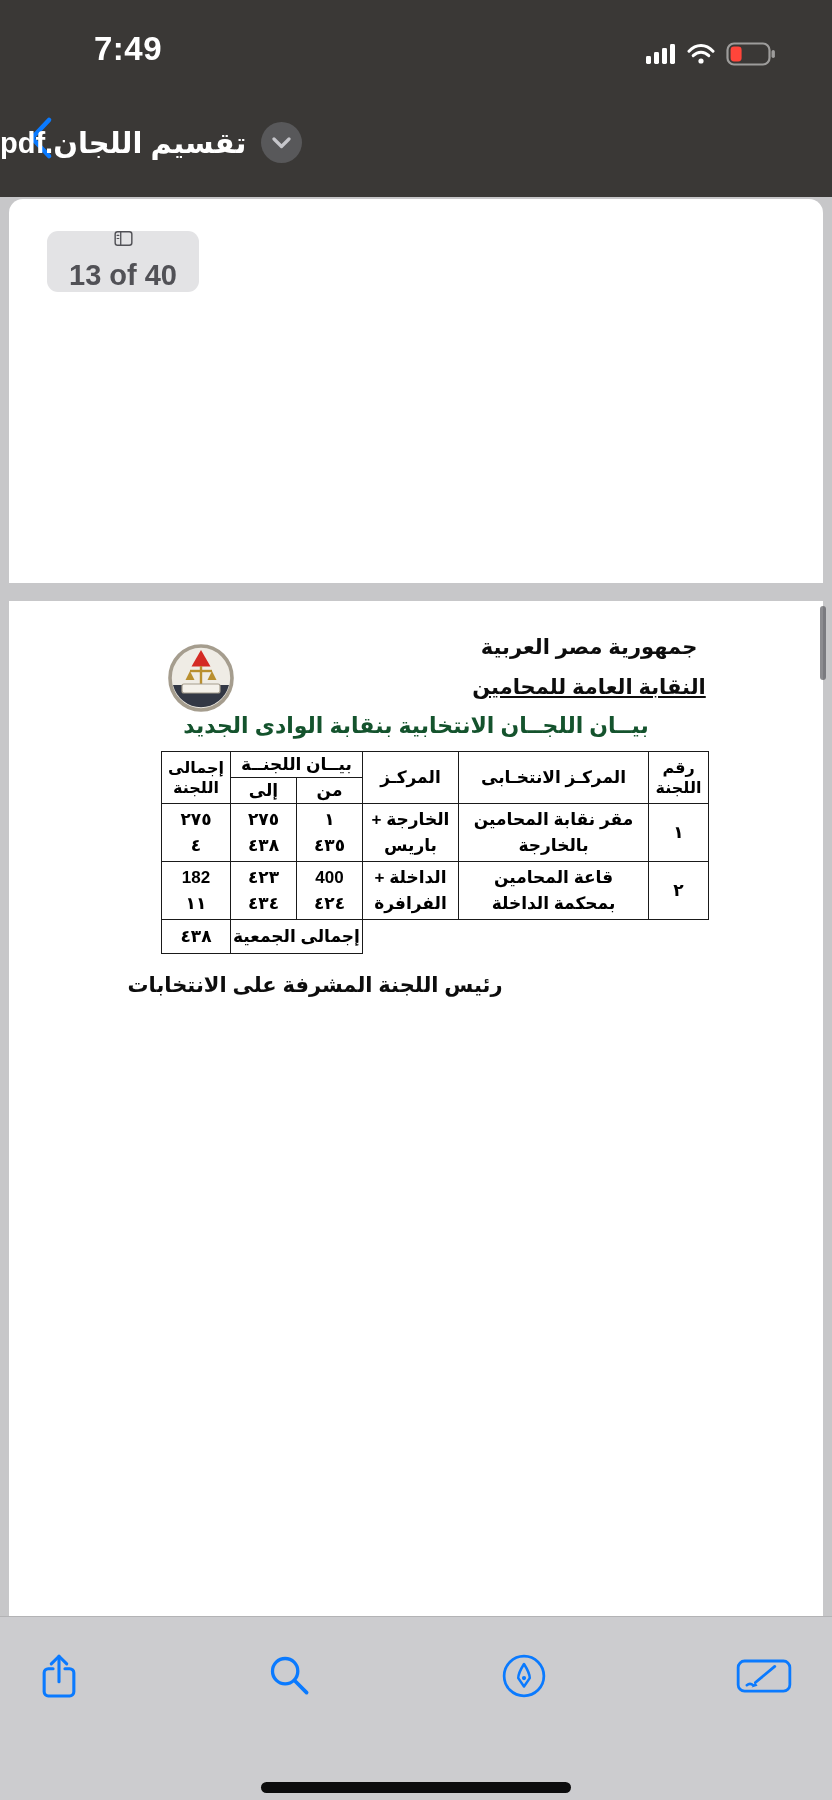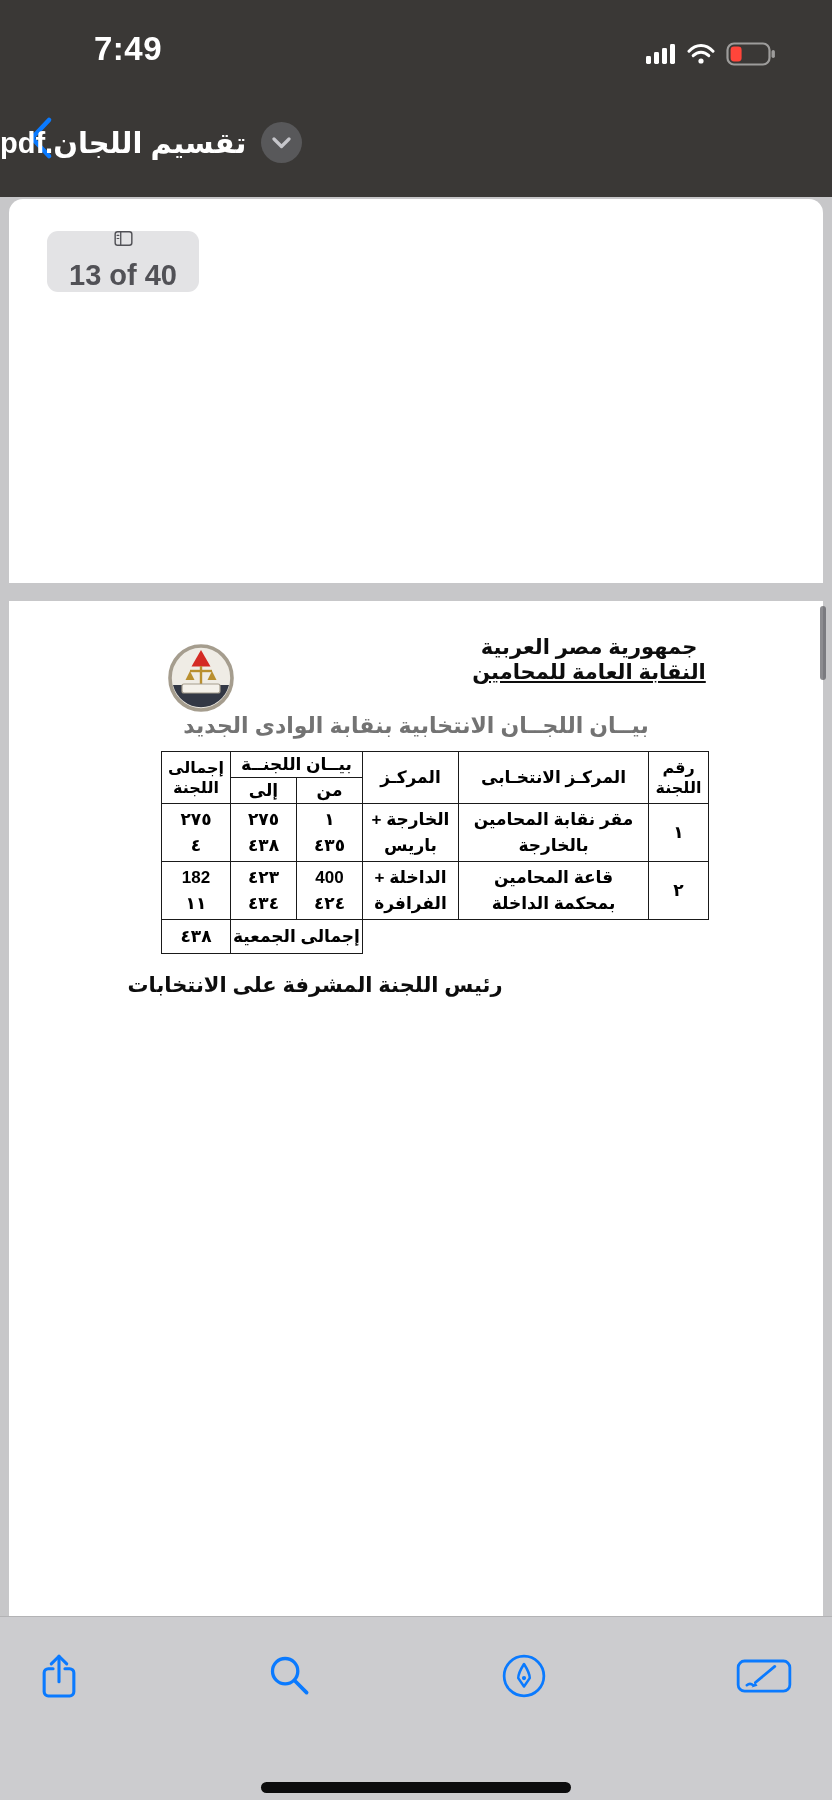--- a/index.html
+++ b/index.html
@@ -57,24 +57,24 @@
     position:absolute; right:6px; top:606px; width:6px; height:74px;
     border-radius:3px; background:rgba(90,90,95,.7);
   }
   
   .doc-emblem { position:absolute; left:156px; top:38px; }
   .doc-head {
     position:absolute; left:428px; top:34px; width:304px;
     text-align:center; color:#0d0d0d;
   }
   .doc-head .l1 { font-size:21px; font-weight:700; }
-  .doc-head .l2 { font-size:21px; font-weight:700; text-decoration:underline; margin-top:1px; }
+  .doc-head .l2 { font-size:21px; font-weight:700; text-decoration:underline; margin-top:16px; }
   .doc-title {
     position:absolute; left:0; top:112px; width:100%;
-    text-align:center; font-size:22px; font-weight:700; color:#737373;
+    text-align:center; font-size:22px; font-weight:700; color:#14532d;
   }
   .doc-table {
     position:absolute; left:152px; top:150px;
     border-collapse:collapse; table-layout:fixed; width:547px;
     color:#000;
   }
   .doc-table th, .doc-table td {
     border:1.6px solid #1a1a1a; text-align:center; vertical-align:middle;
     padding:2px 2px; font-weight:700;
   }

